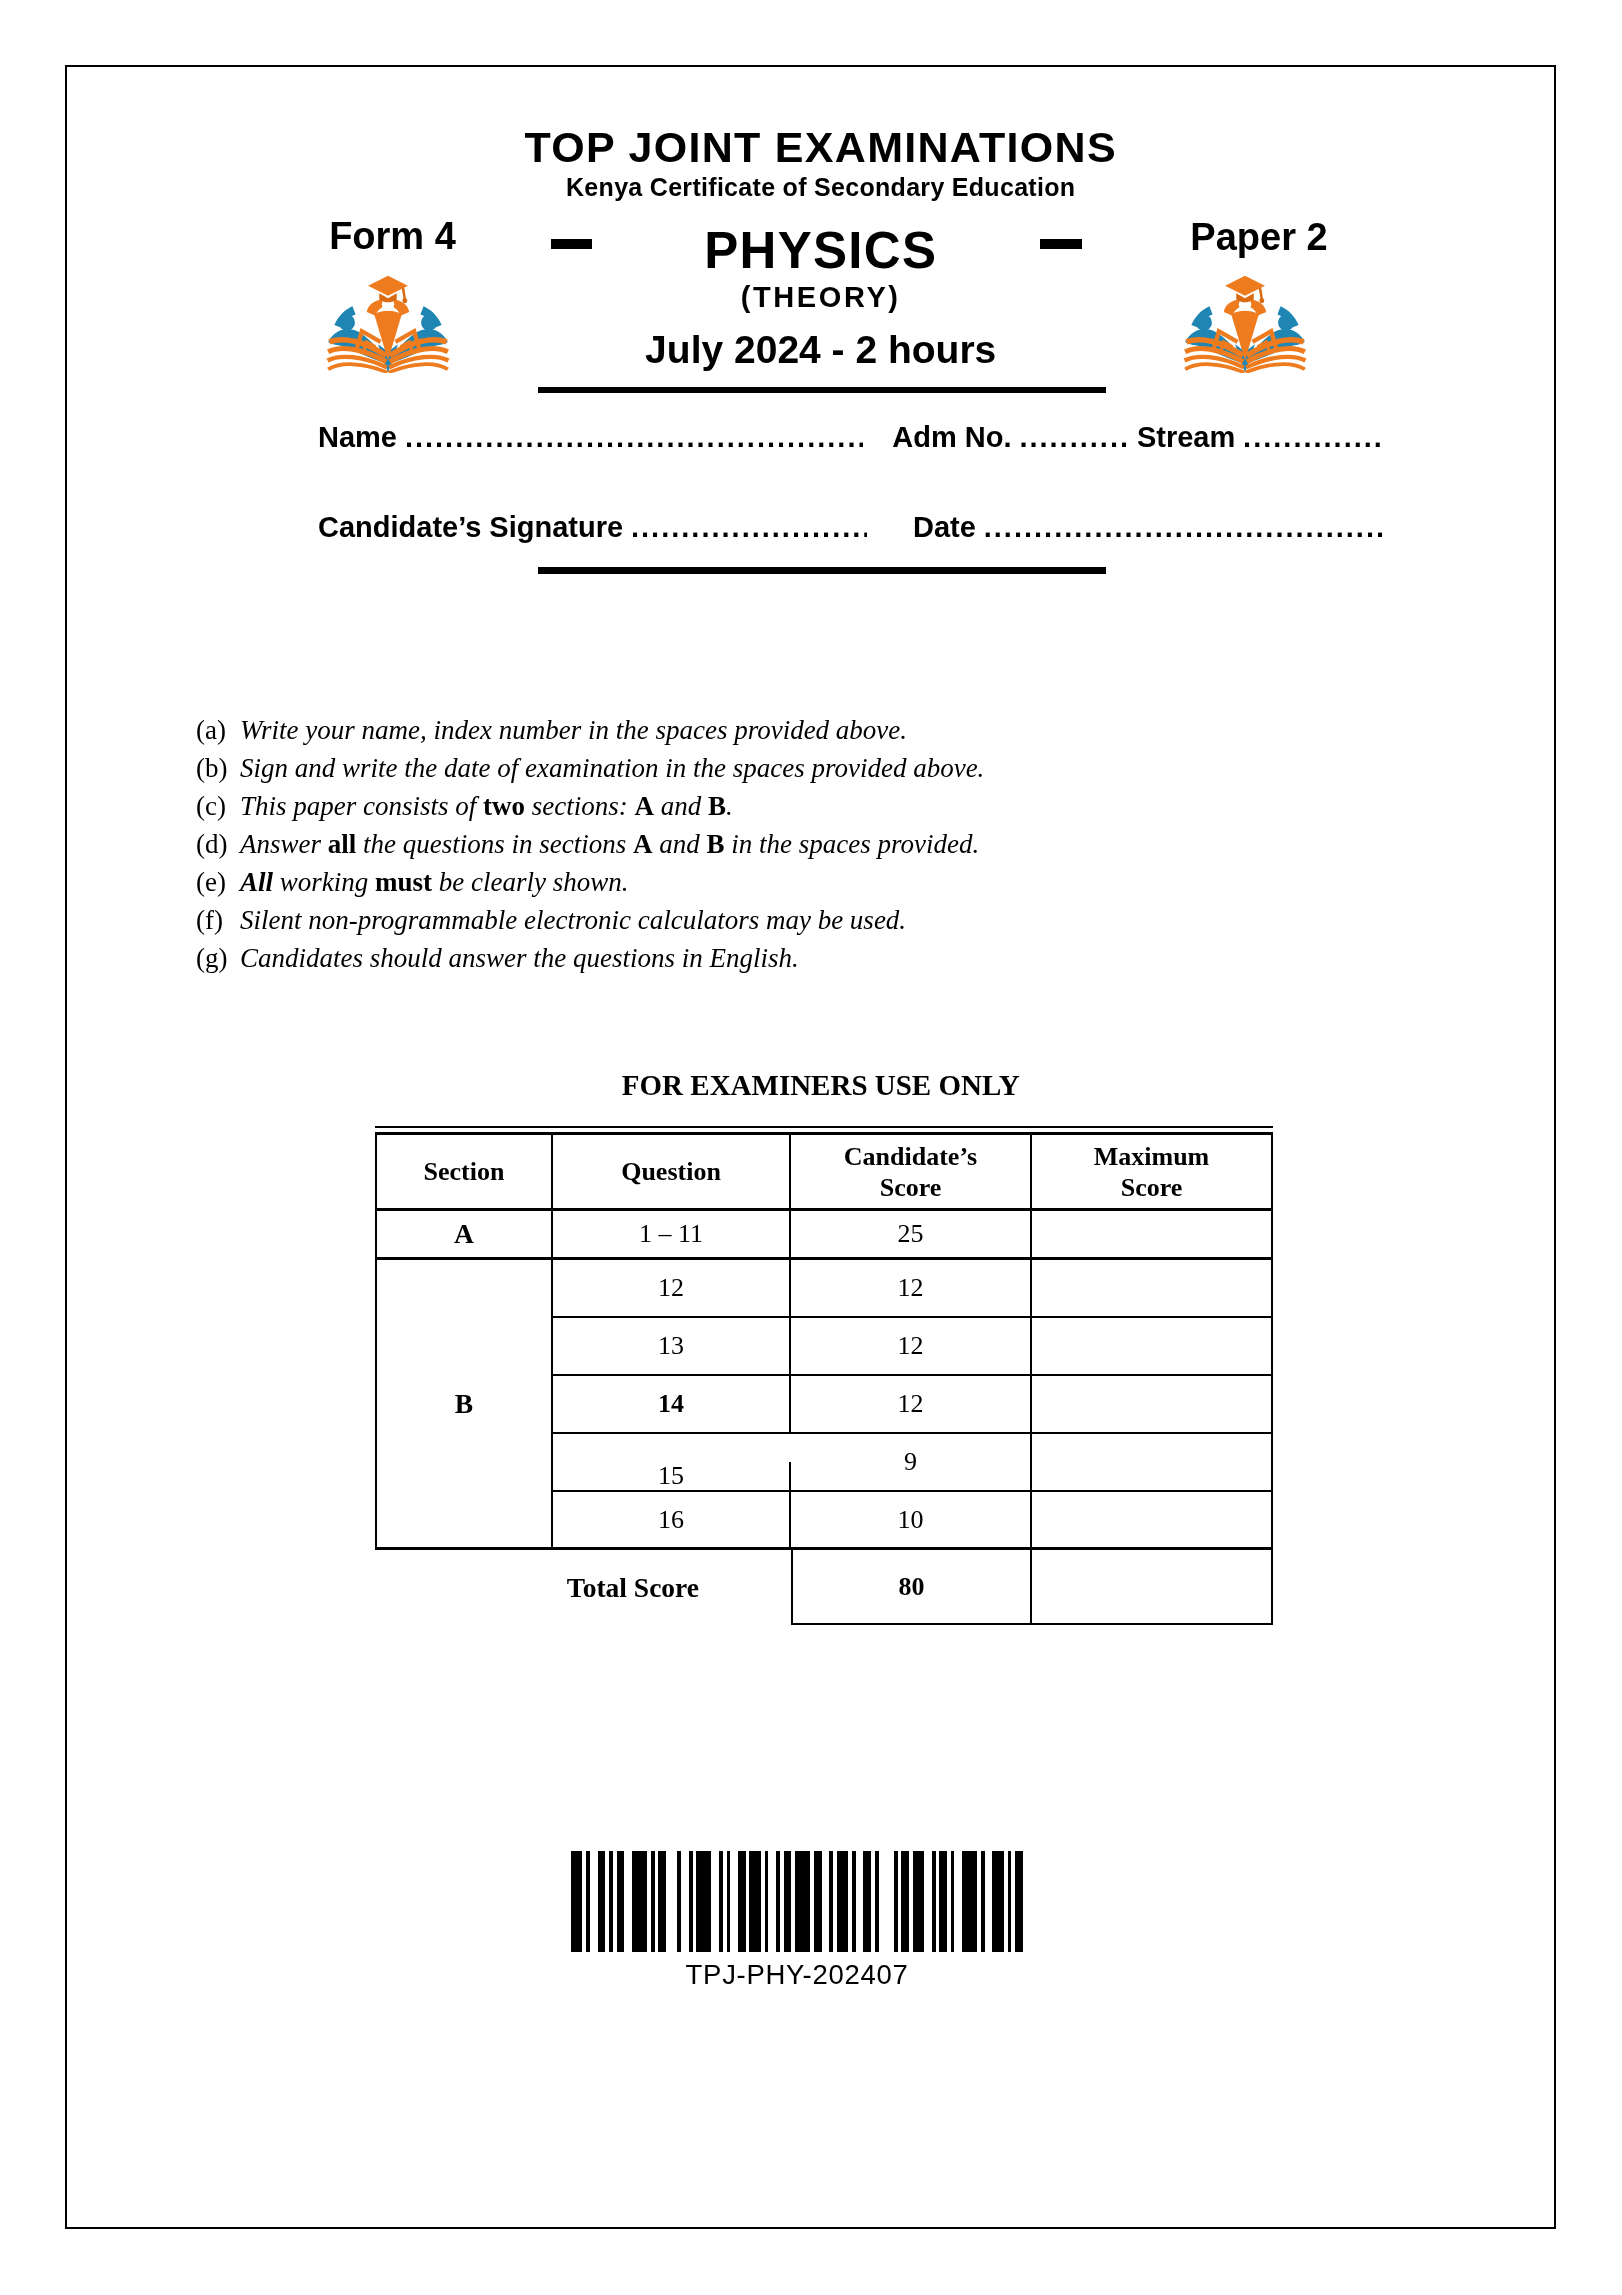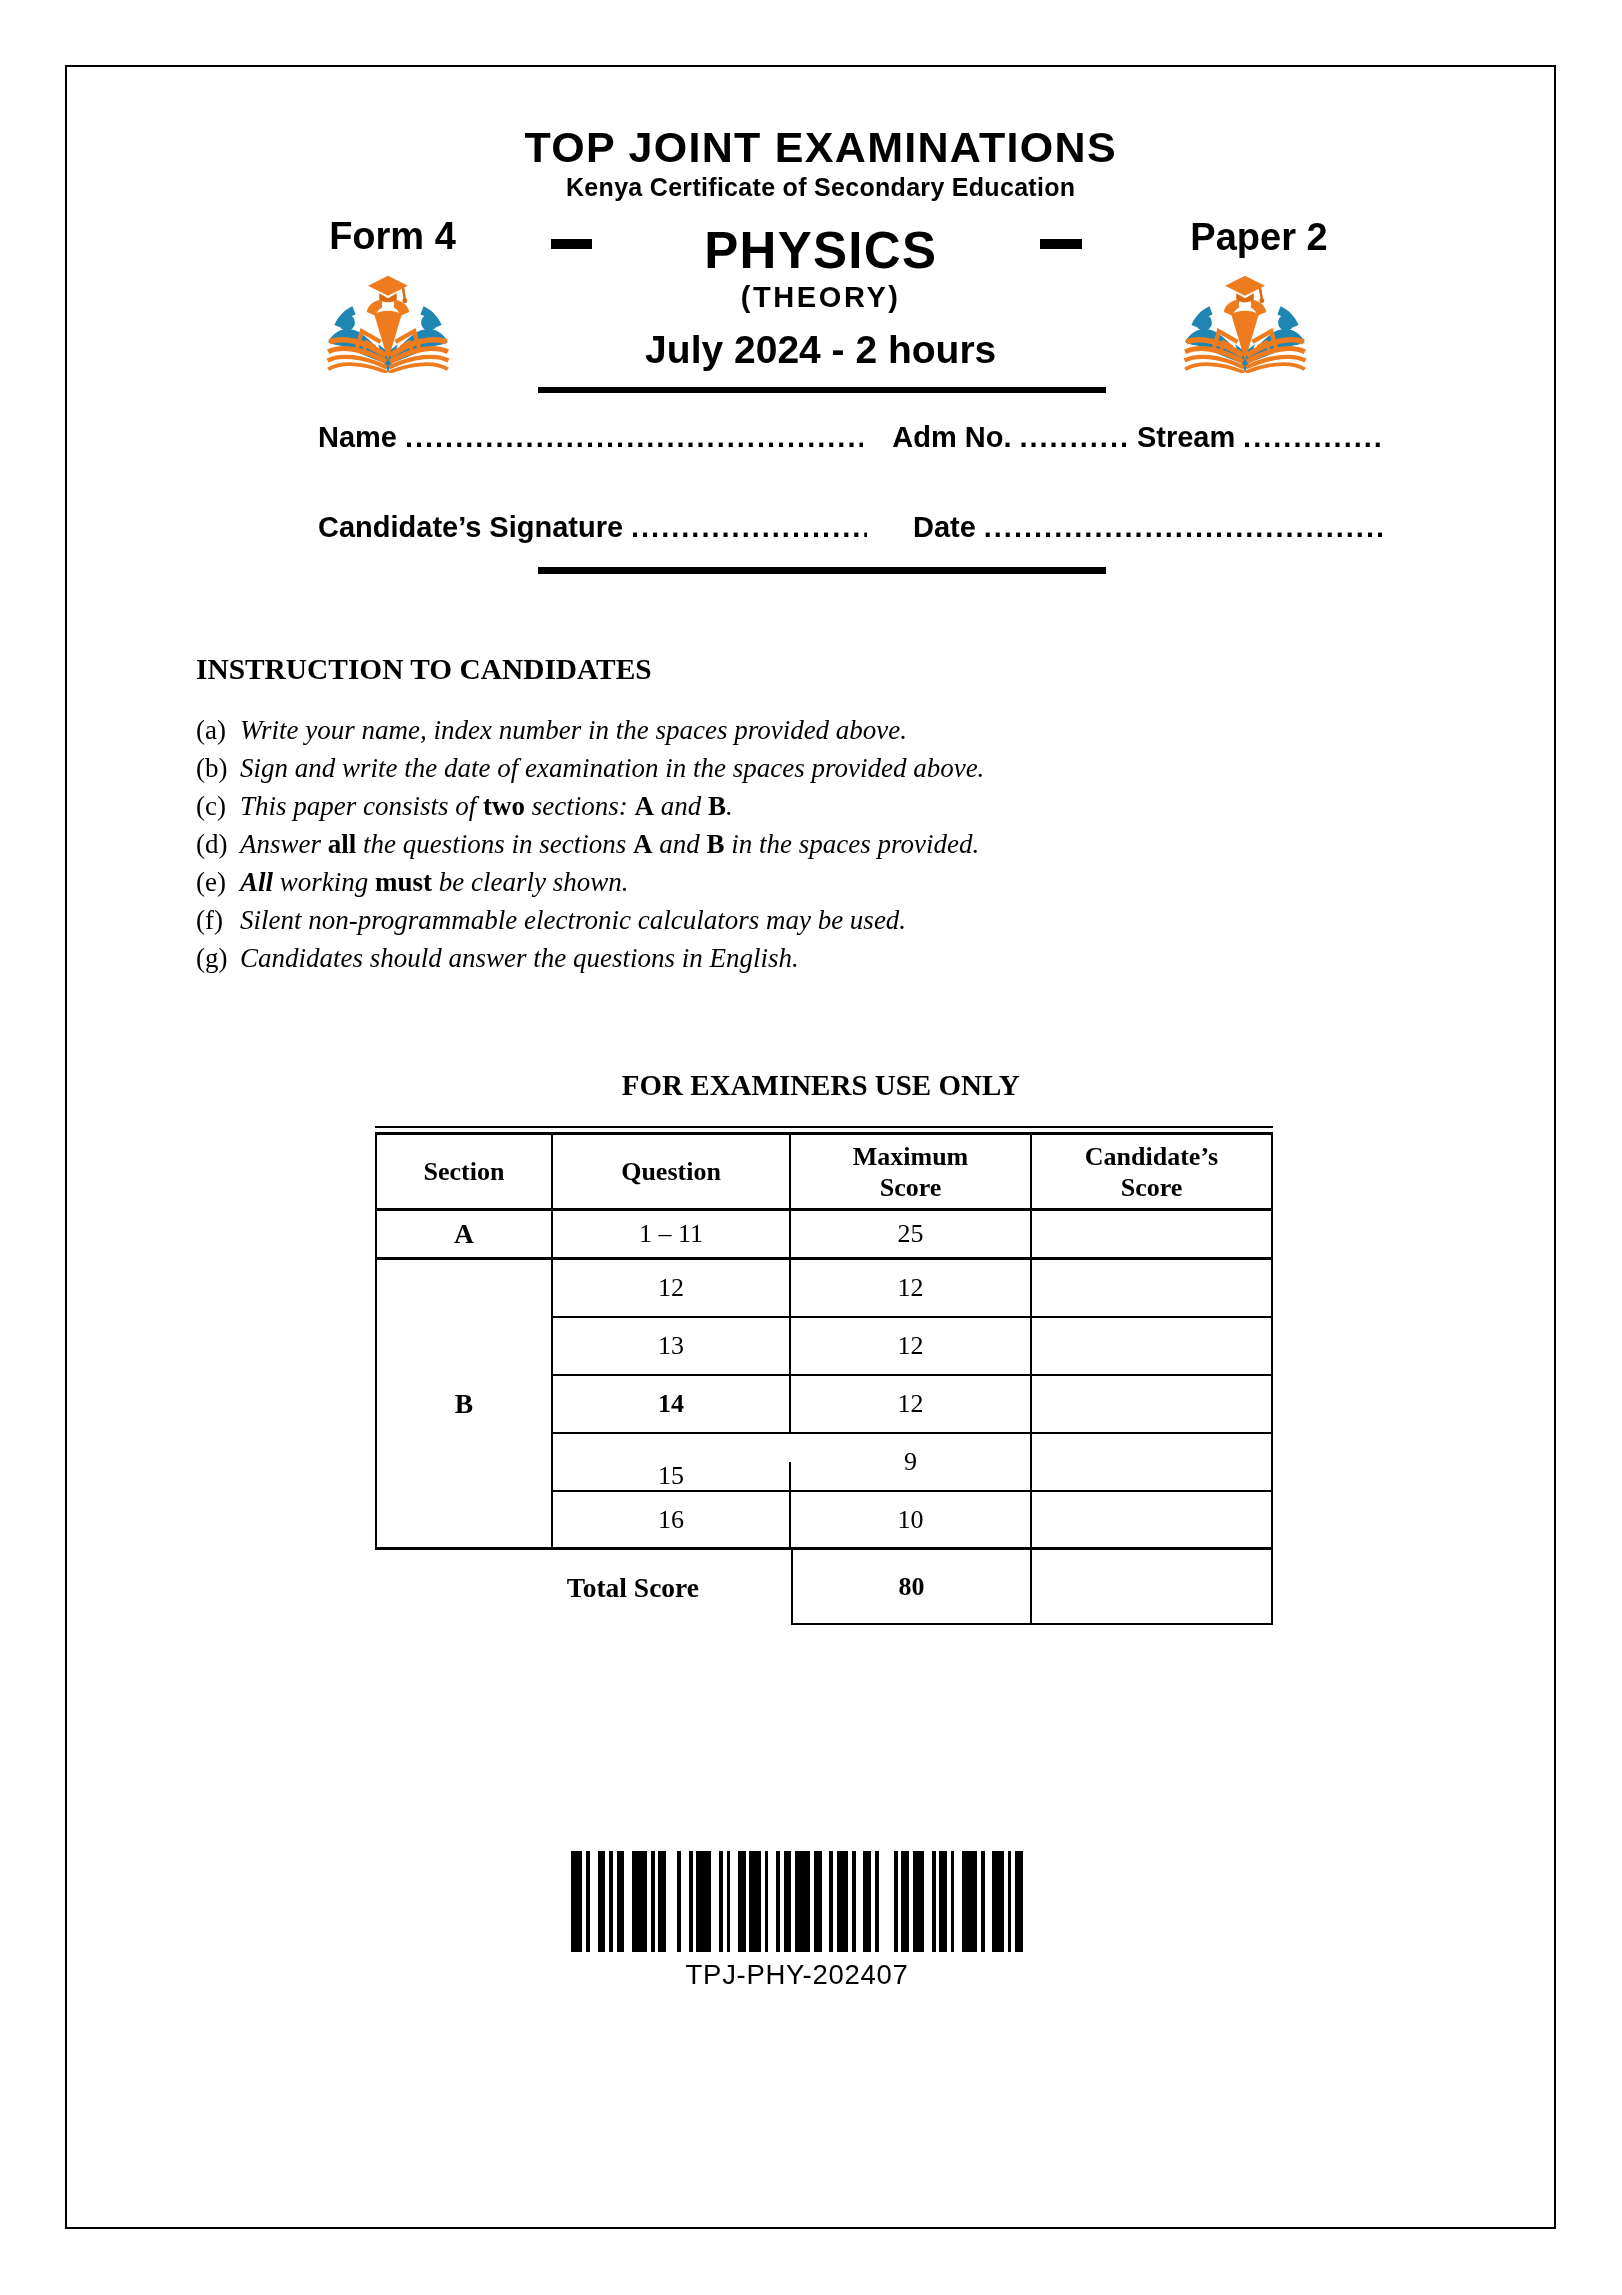--- a/index.html
+++ b/index.html
@@ -186,21 +186,20 @@
     <span class="leader lead-stream">......................................................................................................................................................</span>
   </div>
   <div class="fillrow sig-row">
     <span class="flabel">Candidate’s Signature</span>
     <span class="leader lead-sig">......................................................................................................................................................</span>
     <span class="flabel date-label">Date</span>
     <span class="leader lead-date">......................................................................................................................................................</span>
   </div>
   <div class="rule rule2"></div>
 
-  <div class="ins-heading">INSTRUCTION TO CANDIDATES</div>
   <div class="ins-list">
       <div class="ins-item">
         <span class="ins-label">(a)</span>
         <span class="ins-text"><span class="si">Write your name, index number in the spaces provided above.</span></span>
       </div>
       <div class="ins-item">
         <span class="ins-label">(b)</span>
         <span class="ins-text"><span class="si">Sign and write the date of examination in the spaces provided above.</span></span>
       </div>
       <div class="ins-item">
@@ -223,22 +222,22 @@
         <span class="ins-label">(g)</span>
         <span class="ins-text"><span class="si">Candidates should answer the questions in English.</span></span>
       </div>
     </div>
 
   <div class="ctr exam-heading">FOR EXAMINERS USE ONLY</div>
   <div class="rule tbl-topline"></div>
   <div class="exam-table">
     <div class="cell h bl bt5 bb5 br">Section</div>
     <div class="cell h bt5 bb5 br">Question</div>
+    <div class="cell h hpad bt5 bb5 br">Candidate’s Score</div>
     <div class="cell h hpad bt5 bb5 br">Maximum Score</div>
-    <div class="cell h hpad bt5 bb5 br">Candidate’s Score</div>
 
     <div class="cell sec bl bb5 br">A</div>
     <div class="cell bb5 br">1 – 11</div>
     <div class="cell bb5 br">25</div>
     <div class="cell bb5 br"></div>
 
     <div class="cell sec b-merge bl bb5 br">B</div>
 
     <div class="cell total-label">Total Score</div>
     <div class="cell total-max bl bb4 br">80</div>

